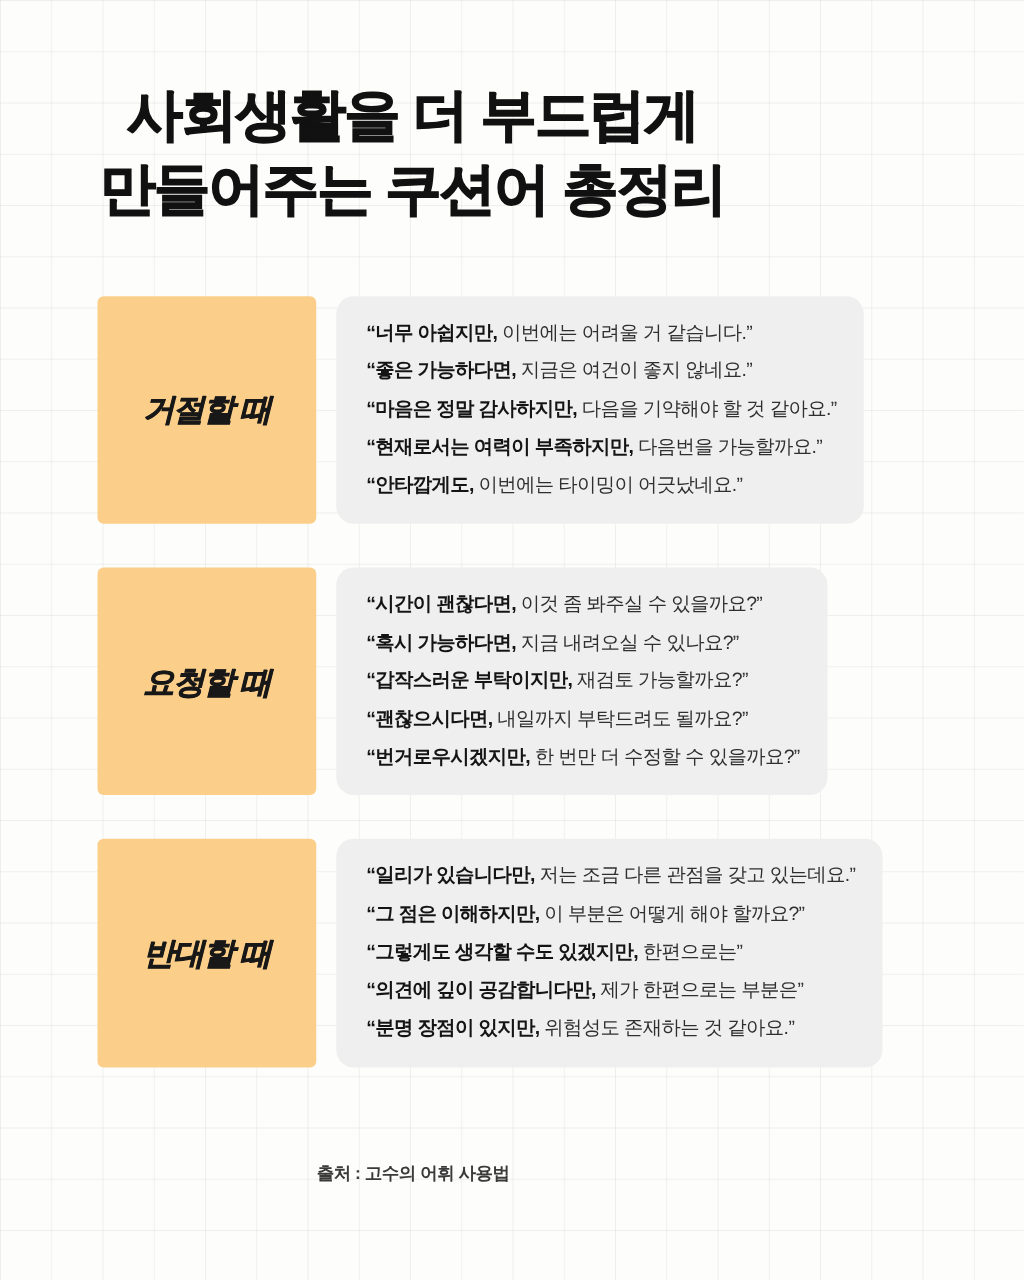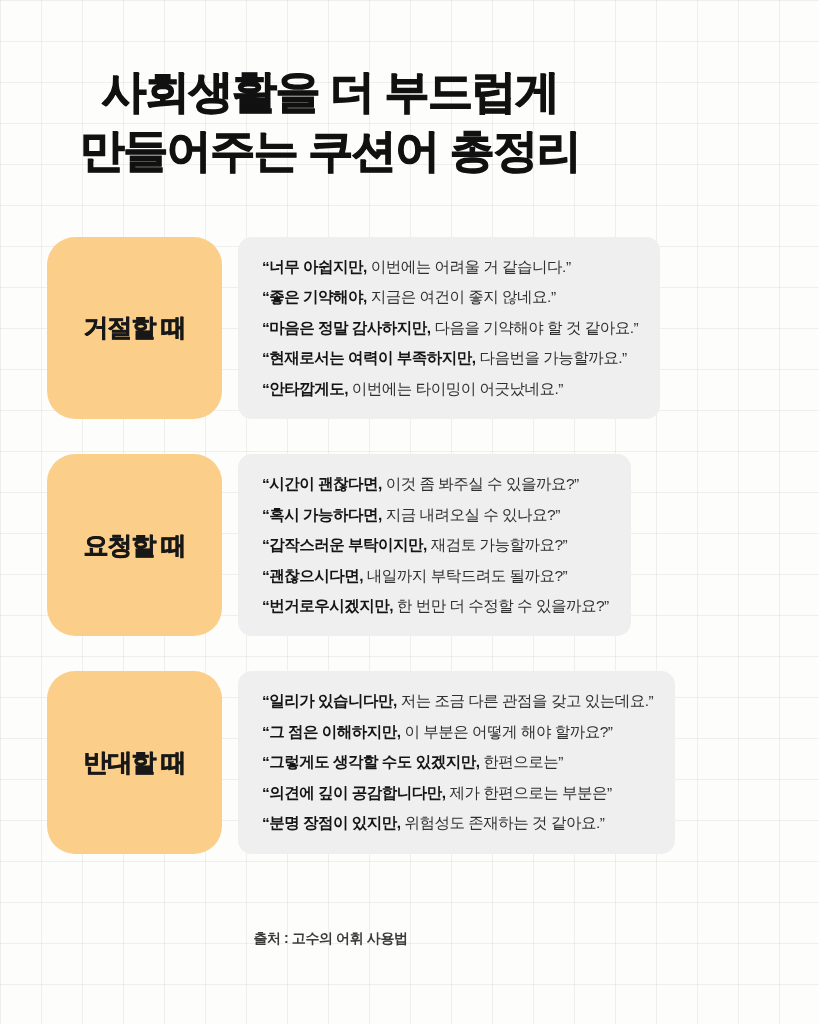--- a/index.html
+++ b/index.html
@@ -17,21 +17,21 @@
     font-family: "Liberation Sans", "DejaVu Sans", sans-serif;
     color: #1a1a1a;
     overflow: hidden;
     position: relative;
   }
 
   .page {
     width: 660px;
     height: 1024px;
     box-sizing: border-box;
-    padding: 0 47px;
+    padding: 0 78px;
     position: relative;
   }
 
   
   .title-block {
     padding-top: 62px;
     text-align: center;
   }
   .title-line {
     font-size: 45px;
@@ -51,29 +51,30 @@
     gap: 35px;
   }
   .section-row {
     display: flex;
     align-items: stretch;
     gap: 16px;
   }
   .cat-badge {
     flex: 0 0 175px;
     background: #fbcf8a;
-    border-radius: 28px;
+    border-radius: 5px;
     display: flex;
     align-items: center;
     justify-content: center;
     text-align: center;
     font-size: 25px;
     font-weight: 900;
     letter-spacing: -1px;
     color: #181818;
+    font-style: italic;
     -webkit-text-stroke: 0.6px #181818;
   }
   .phrase-card {
     flex: 1 1 auto;
     background: #efefef;
     border-radius: 14px;
     padding: 19px 22px 19px 24px;
     display: flex;
     flex-direction: column;
     justify-content: center;
@@ -120,21 +121,21 @@
 
   <div class="sections">
 
     <div class="section-row">
       <div class="cat-badge">거절할 때</div>
       <div class="phrase-card">
         <div class="phrase">
           <span class="lead">“너무 아쉽지만,</span><span class="rest"> 이번에는 어려울 거 같습니다.”</span>
         </div>
         <div class="phrase">
-          <span class="lead">“좋은 기약해야,</span><span class="rest"> 지금은 여건이 좋지 않네요.”</span>
+          <span class="lead">“좋은 가능하다면,</span><span class="rest"> 지금은 여건이 좋지 않네요.”</span>
         </div>
         <div class="phrase">
           <span class="lead">“마음은 정말 감사하지만,</span><span class="rest"> 다음을 기약해야 할 것 같아요.”</span>
         </div>
         <div class="phrase">
           <span class="lead">“현재로서는 여력이 부족하지만,</span><span class="rest"> 다음번을 가능할까요.”</span>
         </div>
         <div class="phrase">
           <span class="lead">“안타깝게도,</span><span class="rest"> 이번에는 타이밍이 어긋났네요.”</span>
         </div>

